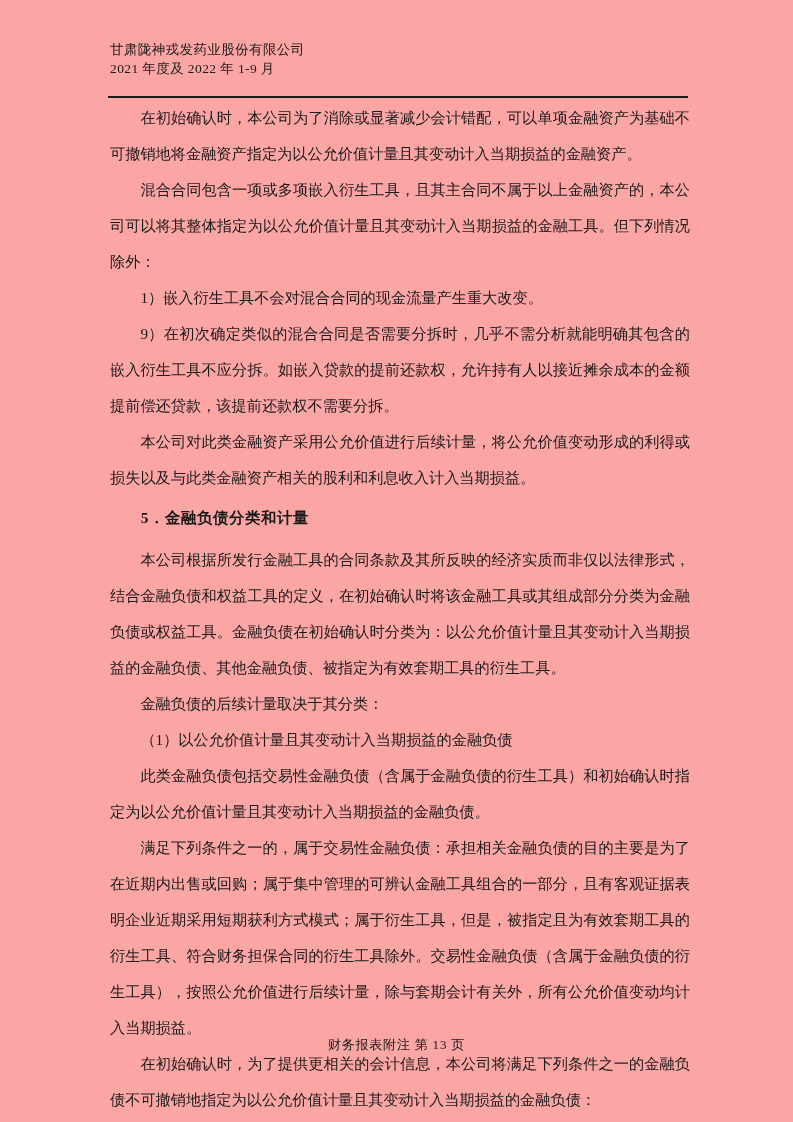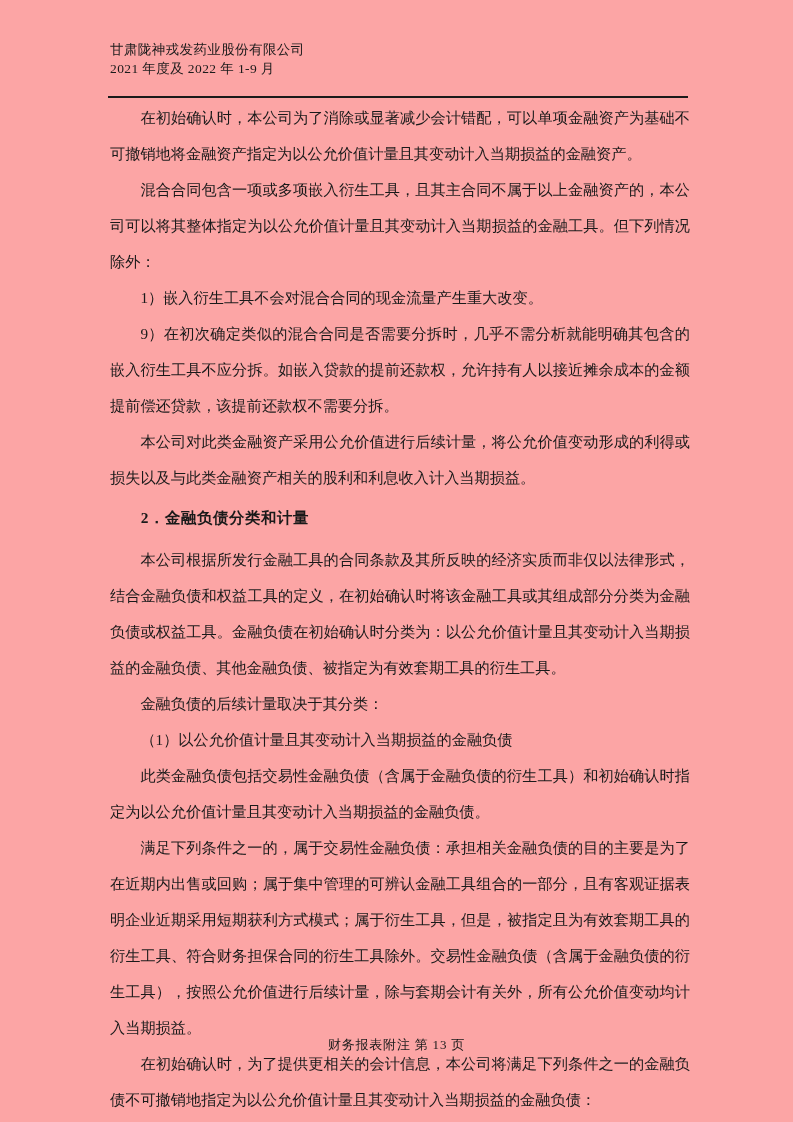--- a/index.html
+++ b/index.html
@@ -82,21 +82,21 @@
   </header>
 
   <div class="header-rule"></div>
 
   <main class="doc-body" id="doc-body">
       <p class="para">在初始确认时，本公司为了消除或显著减少会计错配，可以单项金融资产为基础不可撤销地将金融资产指定为以公允价值计量且其变动计入当期损益的金融资产。</p>
       <p class="para">混合合同包含一项或多项嵌入衍生工具，且其主合同不属于以上金融资产的，本公司可以将其整体指定为以公允价值计量且其变动计入当期损益的金融工具。但下列情况除外：</p>
       <p class="para">1）嵌入衍生工具不会对混合合同的现金流量产生重大改变。</p>
       <p class="para">9）在初次确定类似的混合合同是否需要分拆时，几乎不需分析就能明确其包含的嵌入衍生工具不应分拆。如嵌入贷款的提前还款权，允许持有人以接近摊余成本的金额提前偿还贷款，该提前还款权不需要分拆。</p>
       <p class="para">本公司对此类金融资产采用公允价值进行后续计量，将公允价值变动形成的利得或损失以及与此类金融资产相关的股利和利息收入计入当期损益。</p>
-      <h3 class="heading">2．金融负债分类和计量</h3>
+      <h3 class="heading">5．金融负债分类和计量</h3>
       <p class="para">本公司根据所发行金融工具的合同条款及其所反映的经济实质而非仅以法律形式，结合金融负债和权益工具的定义，在初始确认时将该金融工具或其组成部分分类为金融负债或权益工具。金融负债在初始确认时分类为：以公允价值计量且其变动计入当期损益的金融负债、其他金融负债、被指定为有效套期工具的衍生工具。</p>
       <p class="para">金融负债的后续计量取决于其分类：</p>
       <p class="para">（1）以公允价值计量且其变动计入当期损益的金融负债</p>
       <p class="para">此类金融负债包括交易性金融负债（含属于金融负债的衍生工具）和初始确认时指定为以公允价值计量且其变动计入当期损益的金融负债。</p>
       <p class="para">满足下列条件之一的，属于交易性金融负债：承担相关金融负债的目的主要是为了在近期内出售或回购；属于集中管理的可辨认金融工具组合的一部分，且有客观证据表明企业近期采用短期获利方式模式；属于衍生工具，但是，被指定且为有效套期工具的衍生工具、符合财务担保合同的衍生工具除外。交易性金融负债（含属于金融负债的衍生工具），按照公允价值进行后续计量，除与套期会计有关外，所有公允价值变动均计入当期损益。</p>
       <p class="para">在初始确认时，为了提供更相关的会计信息，本公司将满足下列条件之一的金融负债不可撤销地指定为以公允价值计量且其变动计入当期损益的金融负债：</p>
       <p class="para">1）能够消除或显著减少会计错配。</p>
     </main>
 
   <footer class="doc-footer">

